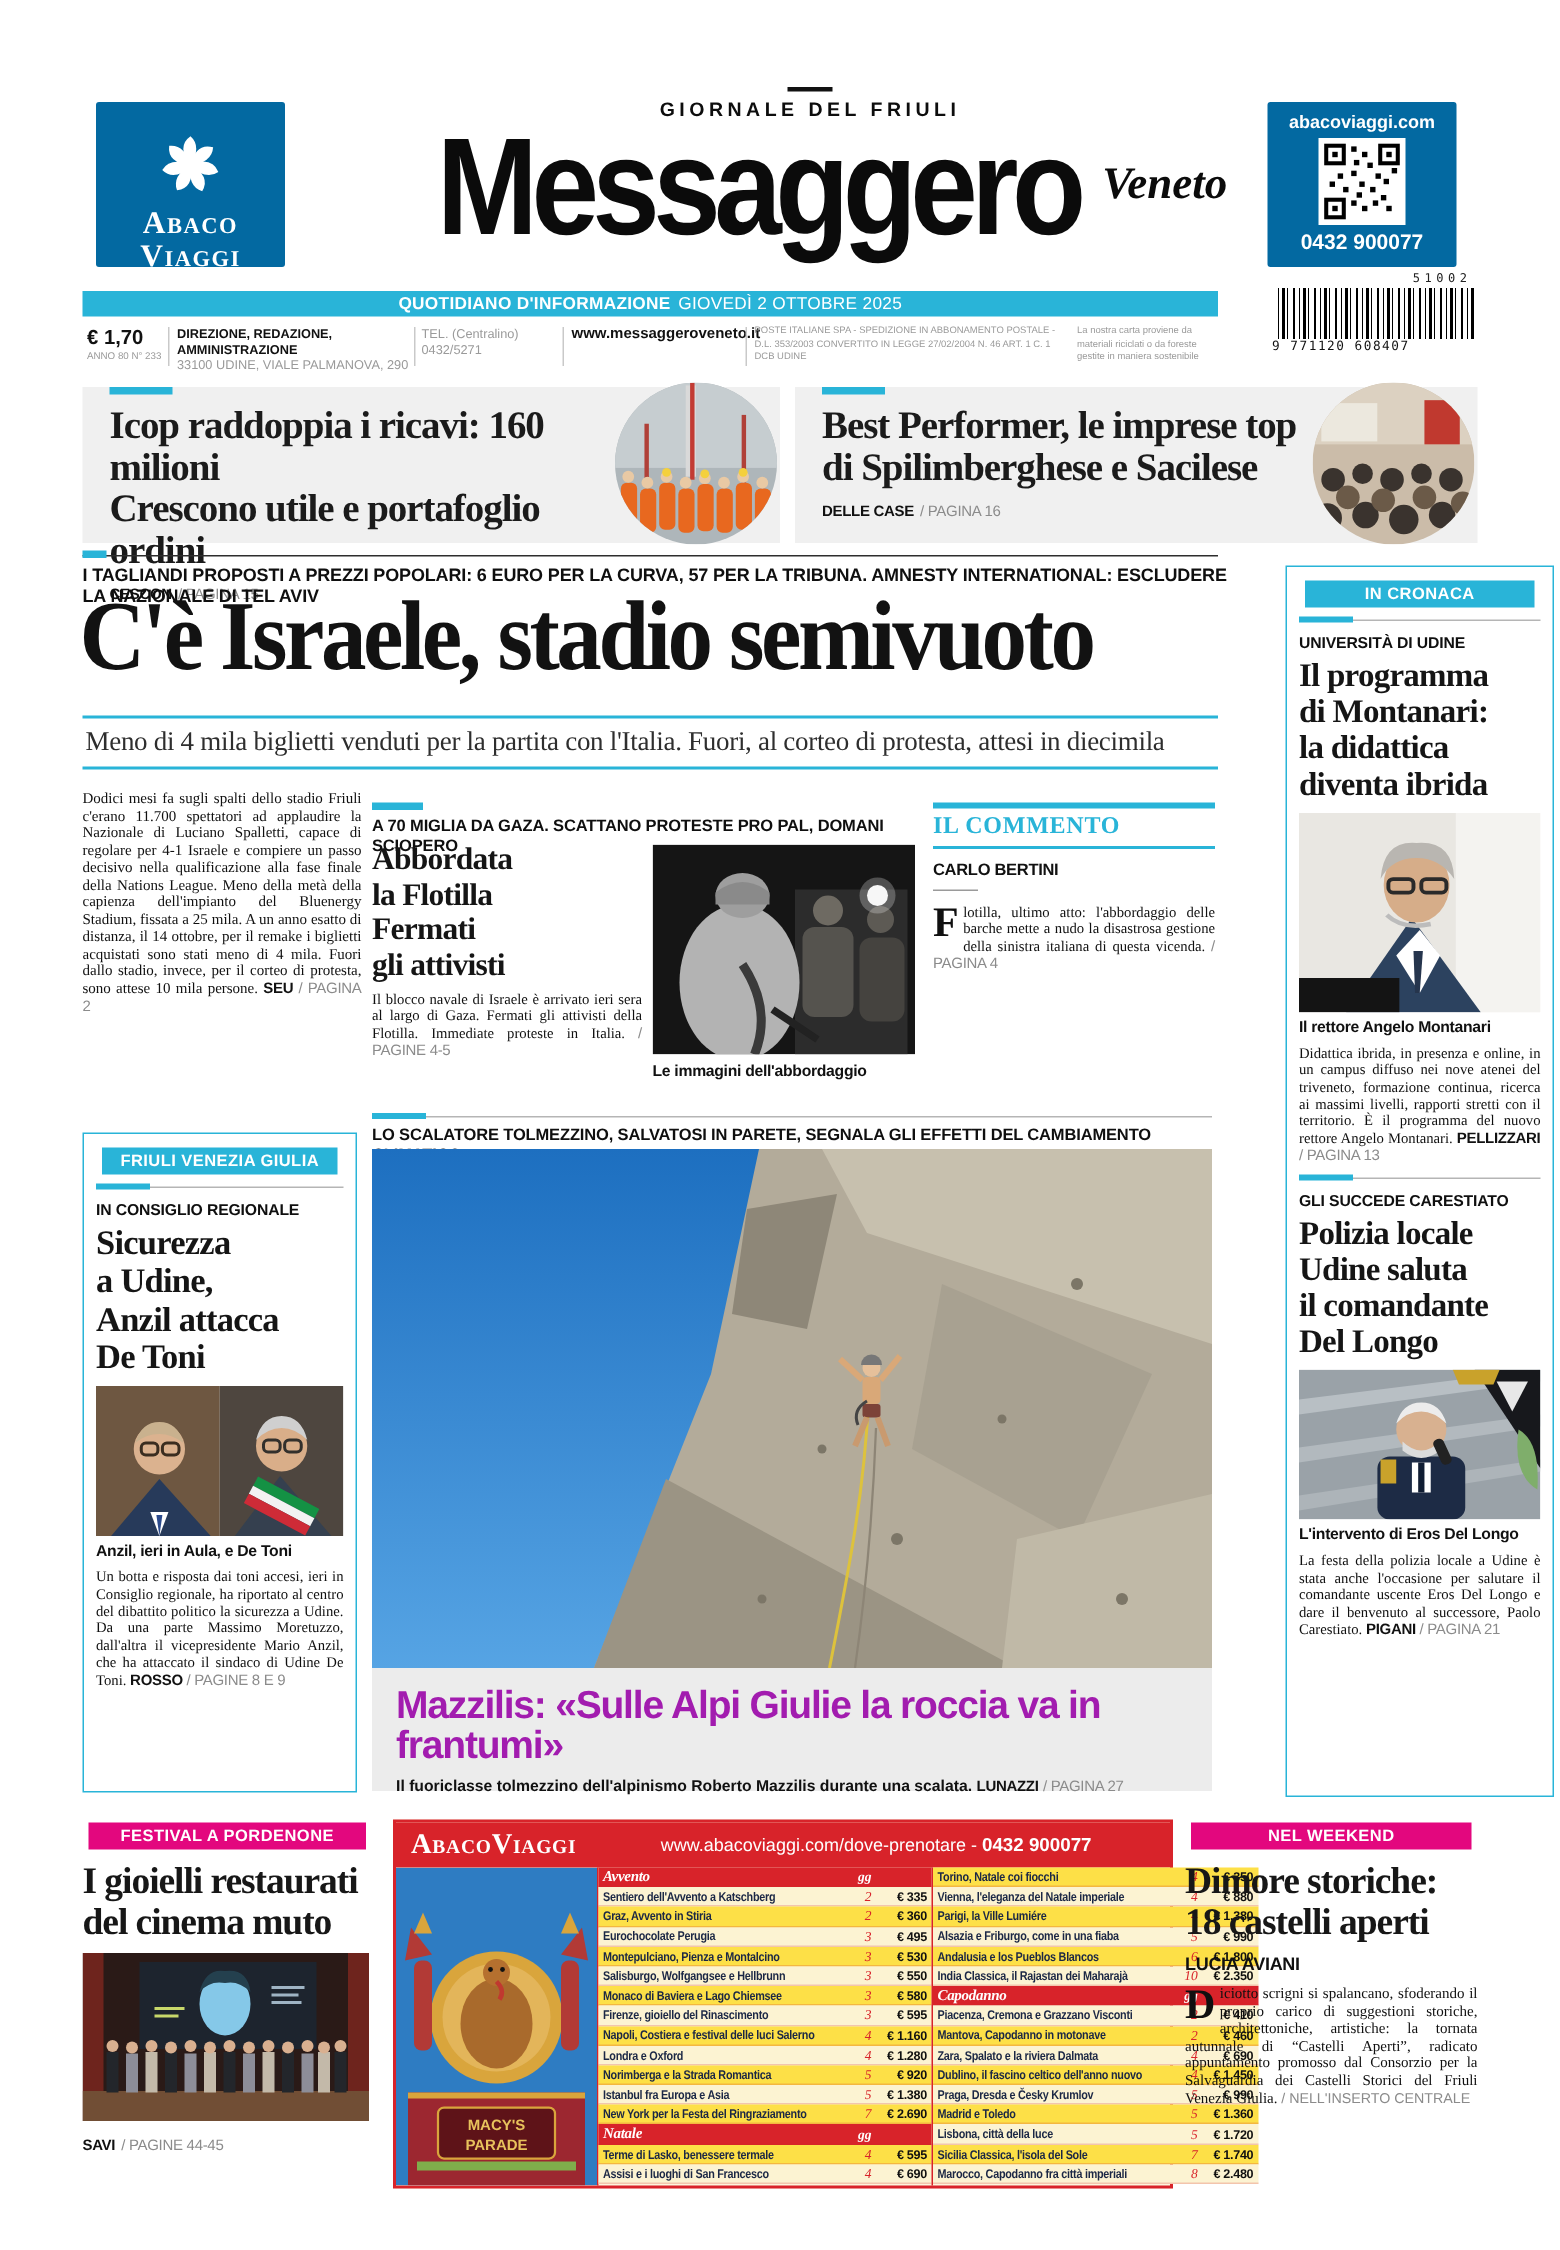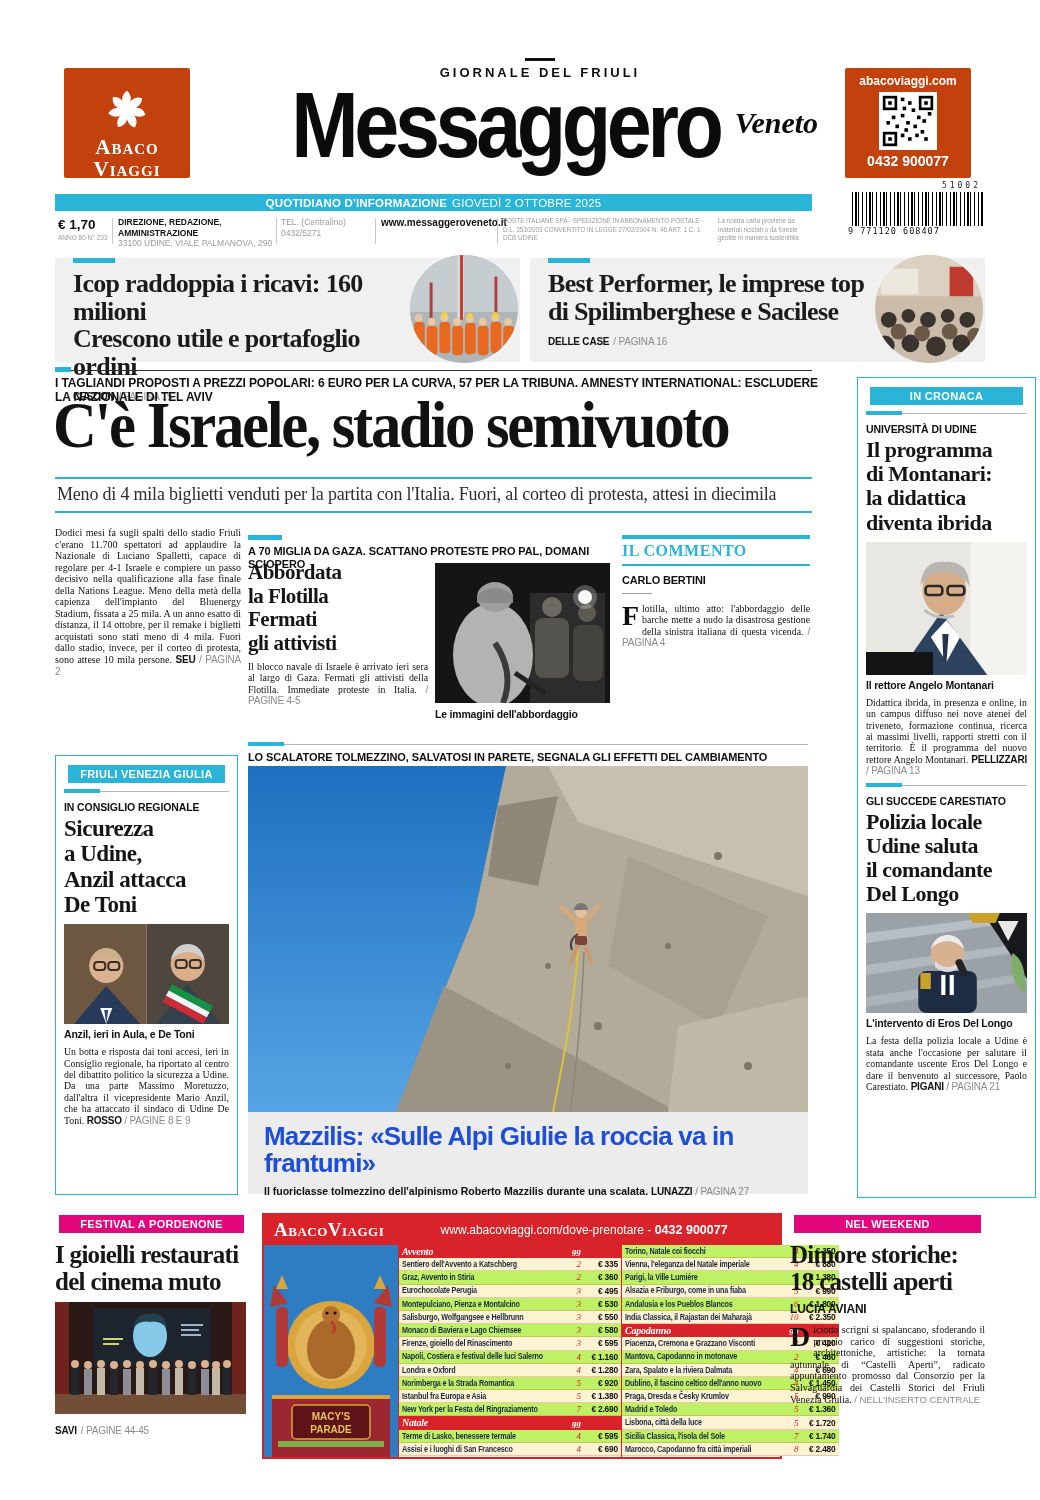--- a/index.html
+++ b/index.html
@@ -6,21 +6,21 @@
     --cyan:#29b4d8; --mag:#e3077e; --red:#d8232a; --ink:#161616; --gray:#8b8b8b;
     --serif:"Liberation Serif", serif; --sans:"Liberation Sans", sans-serif;
     --mono:"DejaVu Sans Mono", monospace;
   }
   *{margin:0;padding:0;box-sizing:border-box}
   body{background:#d9d9d9;font-family:var(--serif);color:var(--ink)}
   .page{position:relative;width:1040px;height:1500px;background:#fff;margin:0 auto;overflow:hidden}
   .abs{position:absolute}
 
   
-  .brand-box{background:#c2410c;color:#fff;text-align:center;border-radius:2px}
+  .brand-box{background:#0369a1;color:#fff;text-align:center;border-radius:2px}
   .brand-left{left:64px;top:68px;width:126px;height:110px;padding-top:20px}
   .brand-left .bword{font:bold 21px/1.05 var(--serif);letter-spacing:1px;font-variant:small-caps}
   .brand-right{left:845px;top:68px;width:126px;height:110px;padding-top:6px}
   .brand-right .burl{font:bold 12px var(--sans)}
   .brand-right .bphone{font:bold 14px var(--sans);margin-top:3px}
   .qr{background:#fff;width:58px;height:58px;margin:4px auto 0;padding:2px}
   .mast-center{left:260px;top:58px;width:560px;text-align:center}
   .mast-dash{width:30px;height:2.5px;background:#111;margin:0 auto 4px}
   .overline{font:bold 13px var(--sans);letter-spacing:3px;color:#0d0d0d}
   .logo-row{display:flex;justify-content:center;align-items:flex-start;margin-top:0}
@@ -115,21 +115,21 @@
   .s-photo svg{display:block;width:100%;height:100%}
   .s-cap{margin-bottom:6px}
   .s-body{margin-bottom:4px}
 
   
   .climb-rule{left:248px;top:744px;width:560px;border-top:1px solid #b5b5b5}
   .climb-rule::before{content:"";position:absolute;left:0;top:-3px;width:36px;height:4px;background:var(--cyan)}
   .climb-kicker{left:248px;top:751px;width:560px}
   .climb-photo{left:248px;top:766px;width:560px;height:346px;overflow:hidden}
   .climb-cap{left:248px;top:1112px;width:560px;height:82px;background:#ececec;padding:11px 16px 0}
-  .climb-title{font:bold 26px/1.05 var(--sans);letter-spacing:-.8px;color:#1d4ed8}
+  .climb-title{font:bold 26px/1.05 var(--sans);letter-spacing:-.8px;color:#a21caf}
   .climb-sub{margin-top:7px;font:bold 10.5px var(--sans);color:#111}
 
   
   .bsec{top:1213px}
   .festival{left:55px;width:193px}
   .weekend{left:790px;width:195px}
   .b-head{font:bold 25px/1.08 var(--serif);letter-spacing:-.7px;white-space:pre-line;color:#171717;margin:8px 0 7px}
   .fest-photo{width:191px;height:112px;overflow:hidden;margin:4px 0 6px}
   .wk-author{font:bold 12px var(--sans);color:#111;margin:4px 0 8px}
   .wk-body{font-size:10px;line-height:11.6px}
@@ -139,21 +139,21 @@
   .adbox{left:262px;top:1213px;width:520px;height:246px;border:2px solid var(--red);background:#fdf6dd}
   .ad-head{height:30px;background:var(--red);color:#fff;display:flex;align-items:center;padding:0 10px}
   .ad-brand{font:bold 19px var(--serif);font-variant:small-caps;letter-spacing:.5px;margin-right:14px}
   .ad-contact{font:12px var(--sans);flex:1;text-align:center}
   .ad-contact b{font-size:12.5px}
   .ad-body{display:flex;height:212px}
   .ad-img{width:134px;height:100%;overflow:hidden;flex:none}
   .ad-img svg{display:block}
   .ad-table{flex:1;border-left:1px solid var(--red);display:flex;flex-direction:column}
   .ad-row{display:flex;align-items:center;height:13.2px;flex:none;
-      border-bottom:1px solid rgba(216,35,42,.22);padding:0 3px;background:#bef264}
+      border-bottom:1px solid rgba(216,35,42,.22);padding:0 3px;background:#fde047}
   .ad-row:nth-of-type(even){background:#fcf3d2}
   .ad-row.hdr{background:var(--red)}
   .ad-name{flex:1;font:bold 8.4px/1 var(--sans);color:#1b2745;letter-spacing:-.2px;white-space:nowrap;
       display:inline-block;transform:scaleX(.86);transform-origin:left center}
   .hdr .ad-name{font:bold italic 10px var(--serif);color:#fff;transform:none}
   .ad-days{width:15px;text-align:right;font:italic 9px var(--serif);color:var(--red);flex:none}
   .hdr .ad-days{color:#fff;font-weight:bold}
   .ad-price{width:37px;text-align:right;font:bold 8.4px var(--sans);color:#101010;flex:none;letter-spacing:-.2px}
 </style>
 </head>

